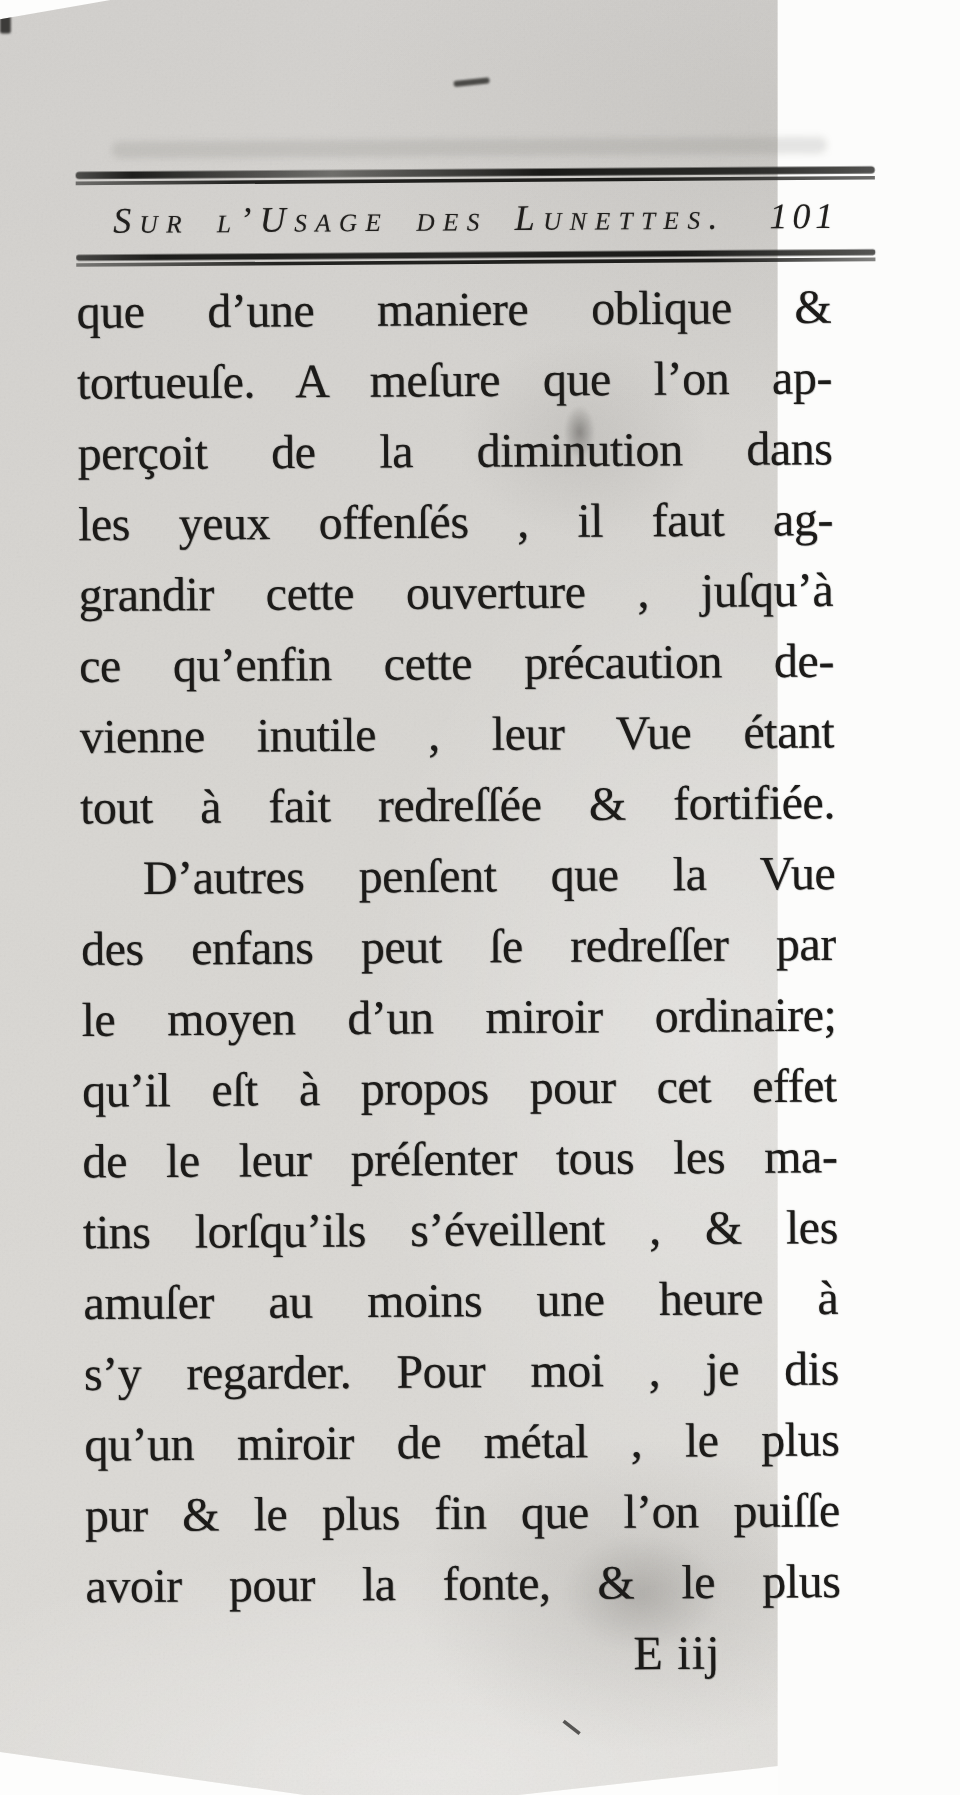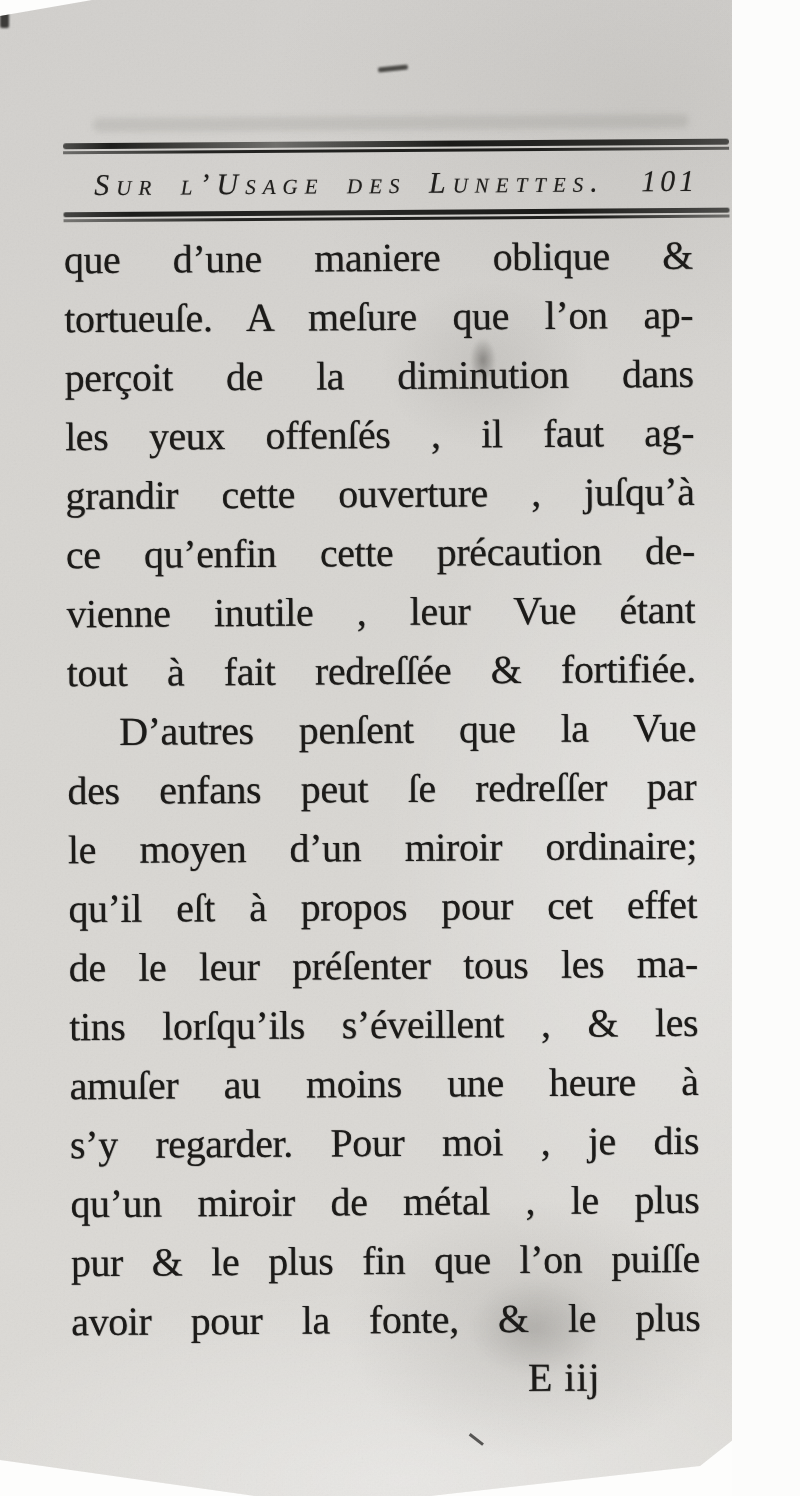--- a/index.html
+++ b/index.html
@@ -2,21 +2,21 @@
 <html><head>
 <meta charset="utf-8">
 <style>
   * { margin: 0; padding: 0; box-sizing: border-box; }
   html, body {
     width: 800px; height: 1496px;
     background: #fcfcfb;
     overflow: hidden;
     font-family: "Liberation Serif", "DejaVu Serif", serif;
   }
-  .scan { position: relative; width: 732px; height: 1496px; background: #fdfdfc; }
+  .scan { position: relative; width: 648px; height: 1496px; background: #fdfdfc; }
 
   
   .paper {
     position: absolute; inset: 0;
     clip-path: polygon(0 16px, 92px 0, 790px 0, 776px 320px, 769px 560px,
                        782px 1020px, 796px 1390px, 700px 1466px, 430px 1496px,
                        255px 1496px, 0 1460px);
     background:
       radial-gradient(ellipse 300px 210px at 530px 1330px, rgba(120,117,112,0.20), transparent 62%),
       radial-gradient(ellipse 150px 120px at 485px 365px, rgba(85,83,79,0.12), transparent 70%),

